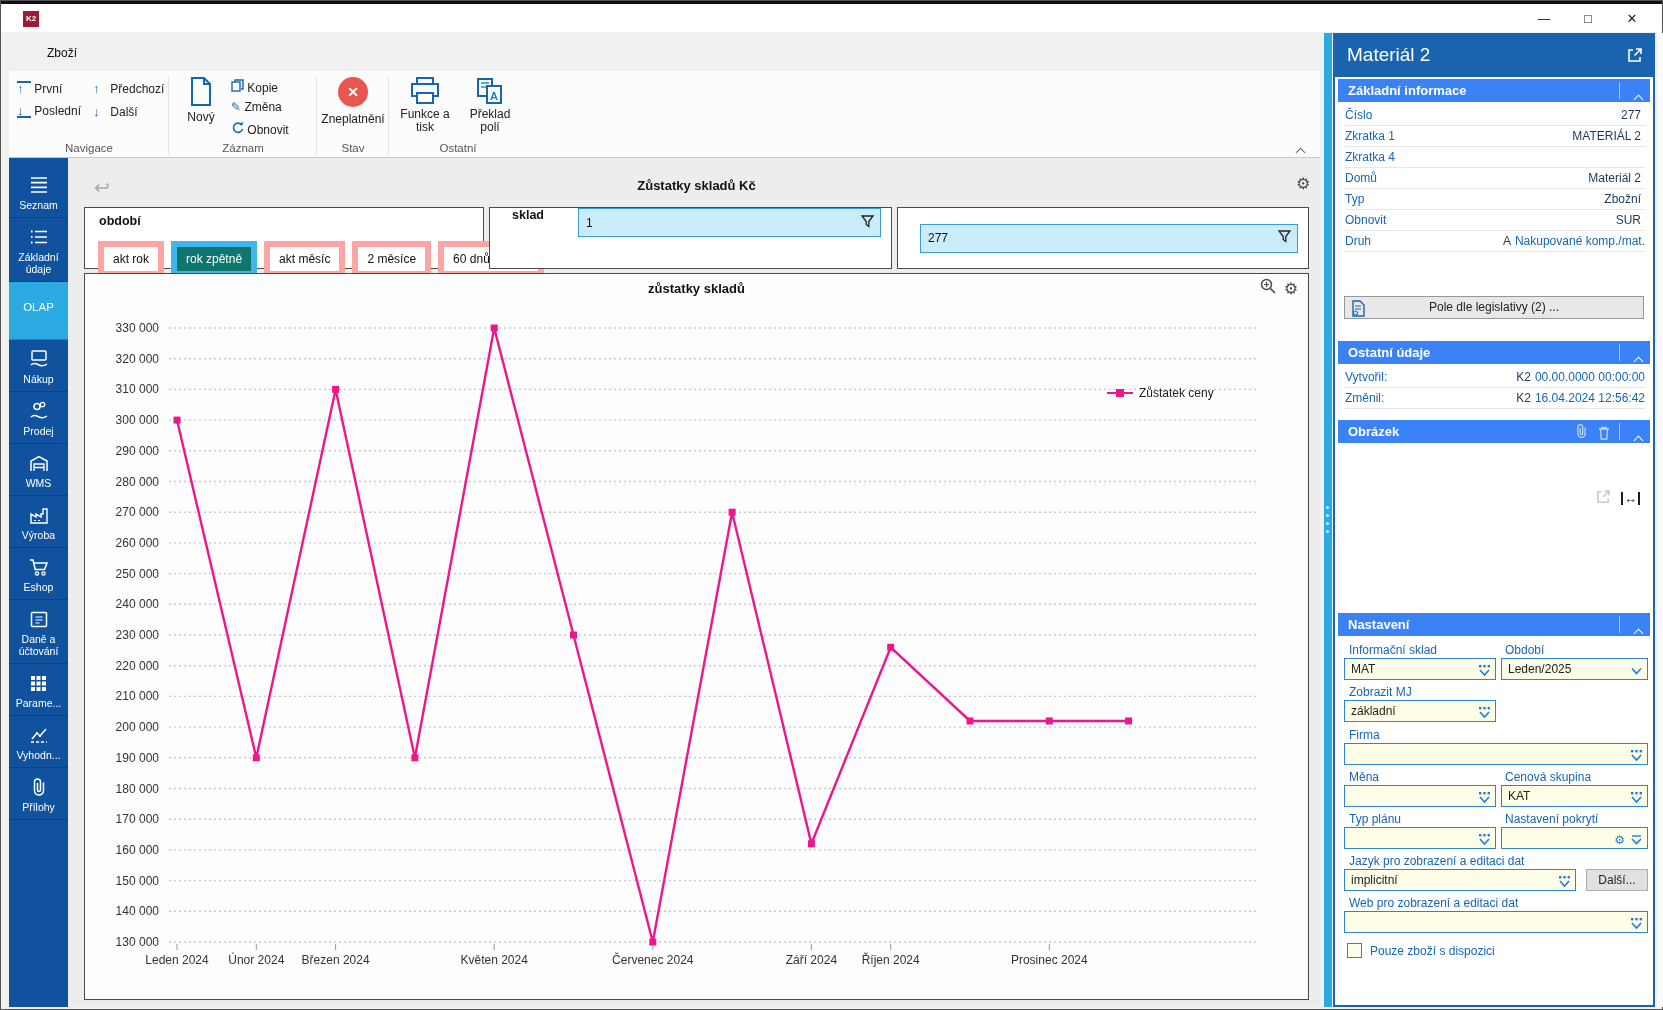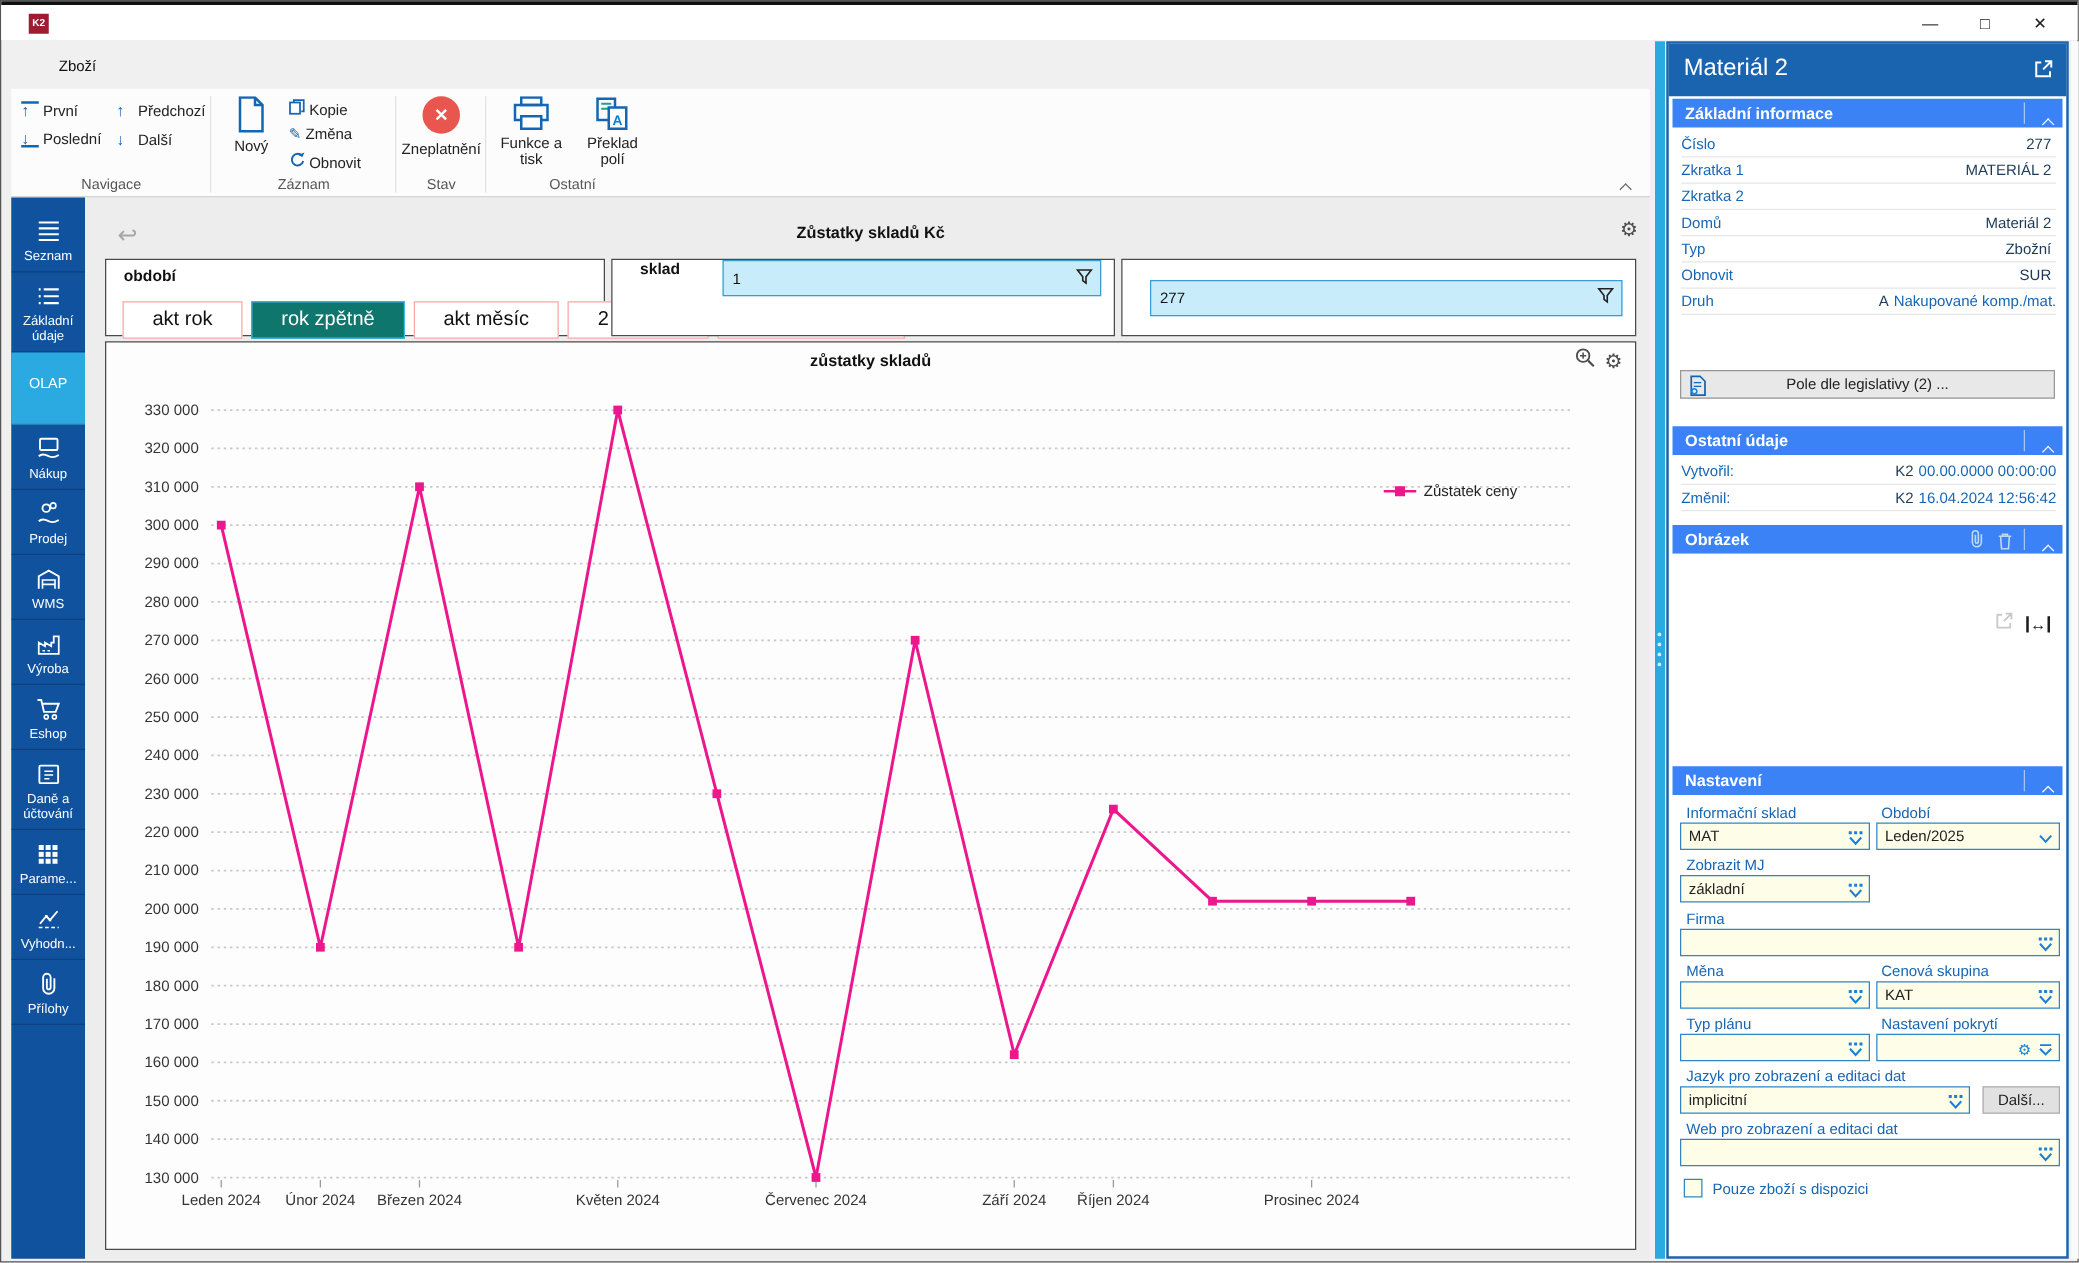--- a/index.html
+++ b/index.html
@@ -45,21 +45,21 @@
   .backarrow { position:absolute; left:26px; top:18px; font-size:19px; color:#A7A7A7; cursor:default; }
   .mainheader { position:absolute; left:16px; top:20px; width:1225px; text-align:center; font-size:13px; font-weight:bold; color:#111; }
   .hdrgear { position:absolute; left:1228px; top:16px; cursor:default; }
   .gear { font-size:16px; color:#4D4D4D; font-family:"DejaVu Sans", sans-serif; }
   .fbox { position:absolute; top:49px; height:62px; background:#fff; border:1px solid #4A4A4A; }
   .fbox1 { left:16px; width:400px; }
   .fbox2 { left:421px; width:403px; display:flex; align-items:flex-start;gap:16px; }
   .fbox3 { left:829px; width:412px; display:flex; align-items:center; }
   .obdlabel { position:absolute; left:14px; top:6px; font-size:12.5px; font-weight:bold; color:#111; }
   .btnrow { position:absolute; left:13px; top:33px; display:flex; gap:7px; }
-  .pbtn { border:1px solid #fca5a5; background:#fff; font-size:16px; color:#111; padding:5px 23px; cursor:default; white-space:nowrap; }
+  .pbtn { border:6px solid #fca5a5; background:#fff; font-size:12px; color:#111; padding:5px 9px; cursor:default; white-space:nowrap; }
   .pbtn.active { background:#0f766e; border-color:#41B6EA; color:#fff; }
   .skladlbl { font-size:12.5px; font-weight:bold; color:#111; margin-left:22px; }
   .cyfield { height:29px; background:#C9ECFA; border:1px solid #3C9BD5; display:flex; align-items:center; font-size:12px; color:#111; padding-left:7px; cursor:text; }
   .cyfield .funnel { margin-left:auto; margin-right:5px; cursor:pointer; }
 
   
   .chartbox { position:absolute; left:16px; top:115px; width:1225px; height:727px; background:#FDFDFD; border:1px solid #4A4A4A; }
   .charttitle { position:absolute; top:7px; left:0; right:0; text-align:center; font-size:13px; font-weight:bold; color:#111; }
   .charticons { position:absolute; right:10px; top:4px; display:flex; gap:8px; align-items:center; }
   .legend { position:absolute; left:1022px; top:112px; display:flex; align-items:center; font-size:12px; color:#222; }
@@ -441,21 +441,21 @@
     </div>
     <div class="prow" style="top:70px;">
       <span class="pl">Číslo</span>
       <span class="pv"><span>277</span><span class="bluepart"></span></span>
     </div>
     <div class="prow" style="top:91px;">
       <span class="pl">Zkratka 1</span>
       <span class="pv"><span>MATERIÁL 2</span><span class="bluepart"></span></span>
     </div>
     <div class="prow" style="top:112px;">
-      <span class="pl">Zkratka 2</span>
+      <span class="pl">Zkratka 4</span>
       <span class="pv"><span></span><span class="bluepart"></span></span>
     </div>
     <div class="prow" style="top:133px;">
       <span class="pl">Domů</span>
       <span class="pv"><span>Materiál 2</span><span class="bluepart"></span></span>
     </div>
     <div class="prow" style="top:154px;">
       <span class="pl">Typ</span>
       <span class="pv"><span>Zbožní</span><span class="bluepart"></span></span>
     </div>

